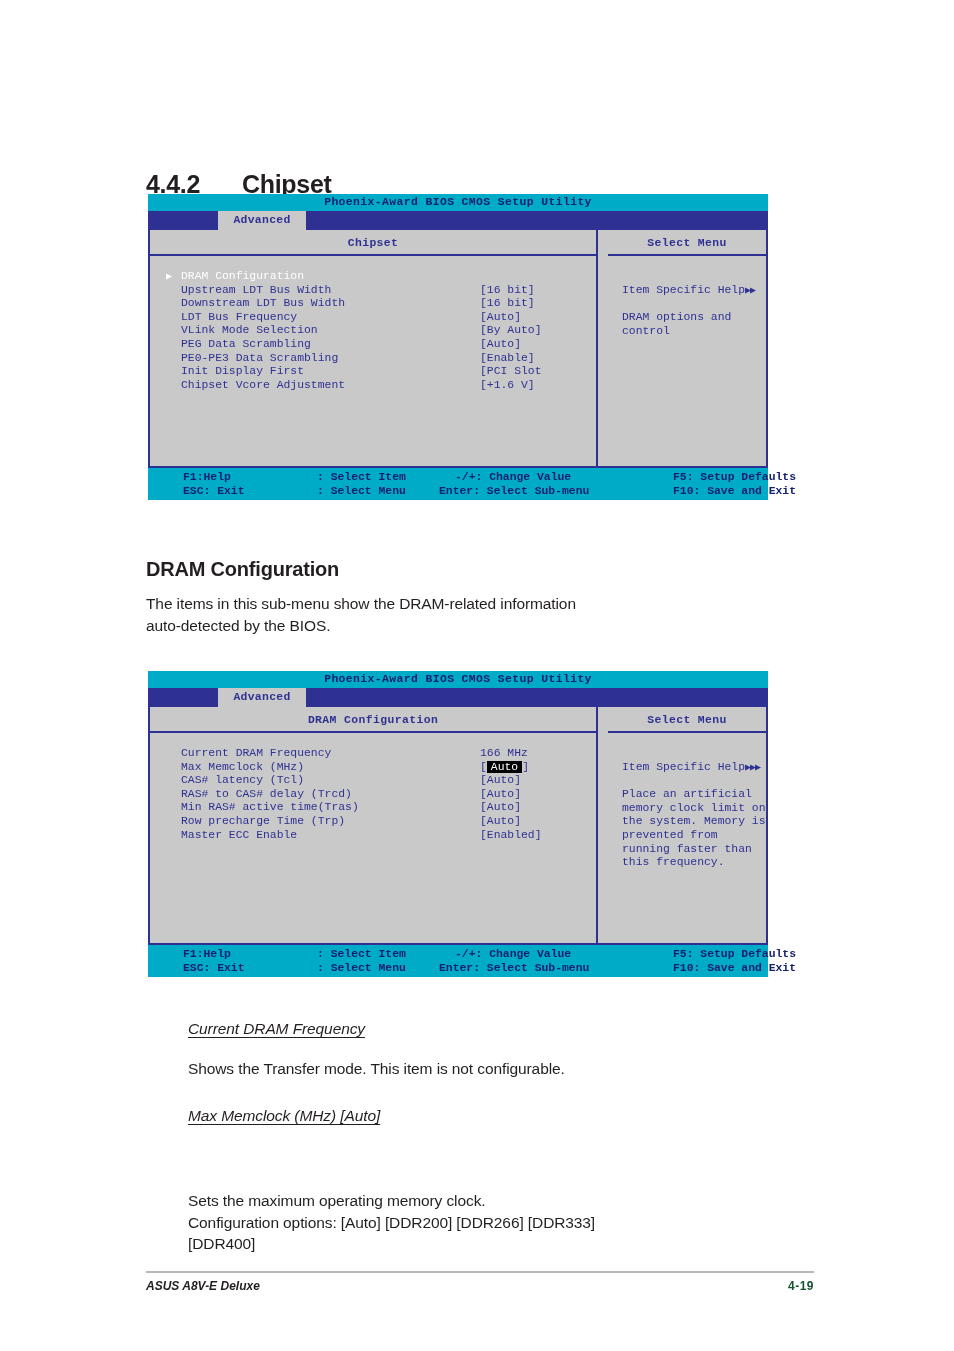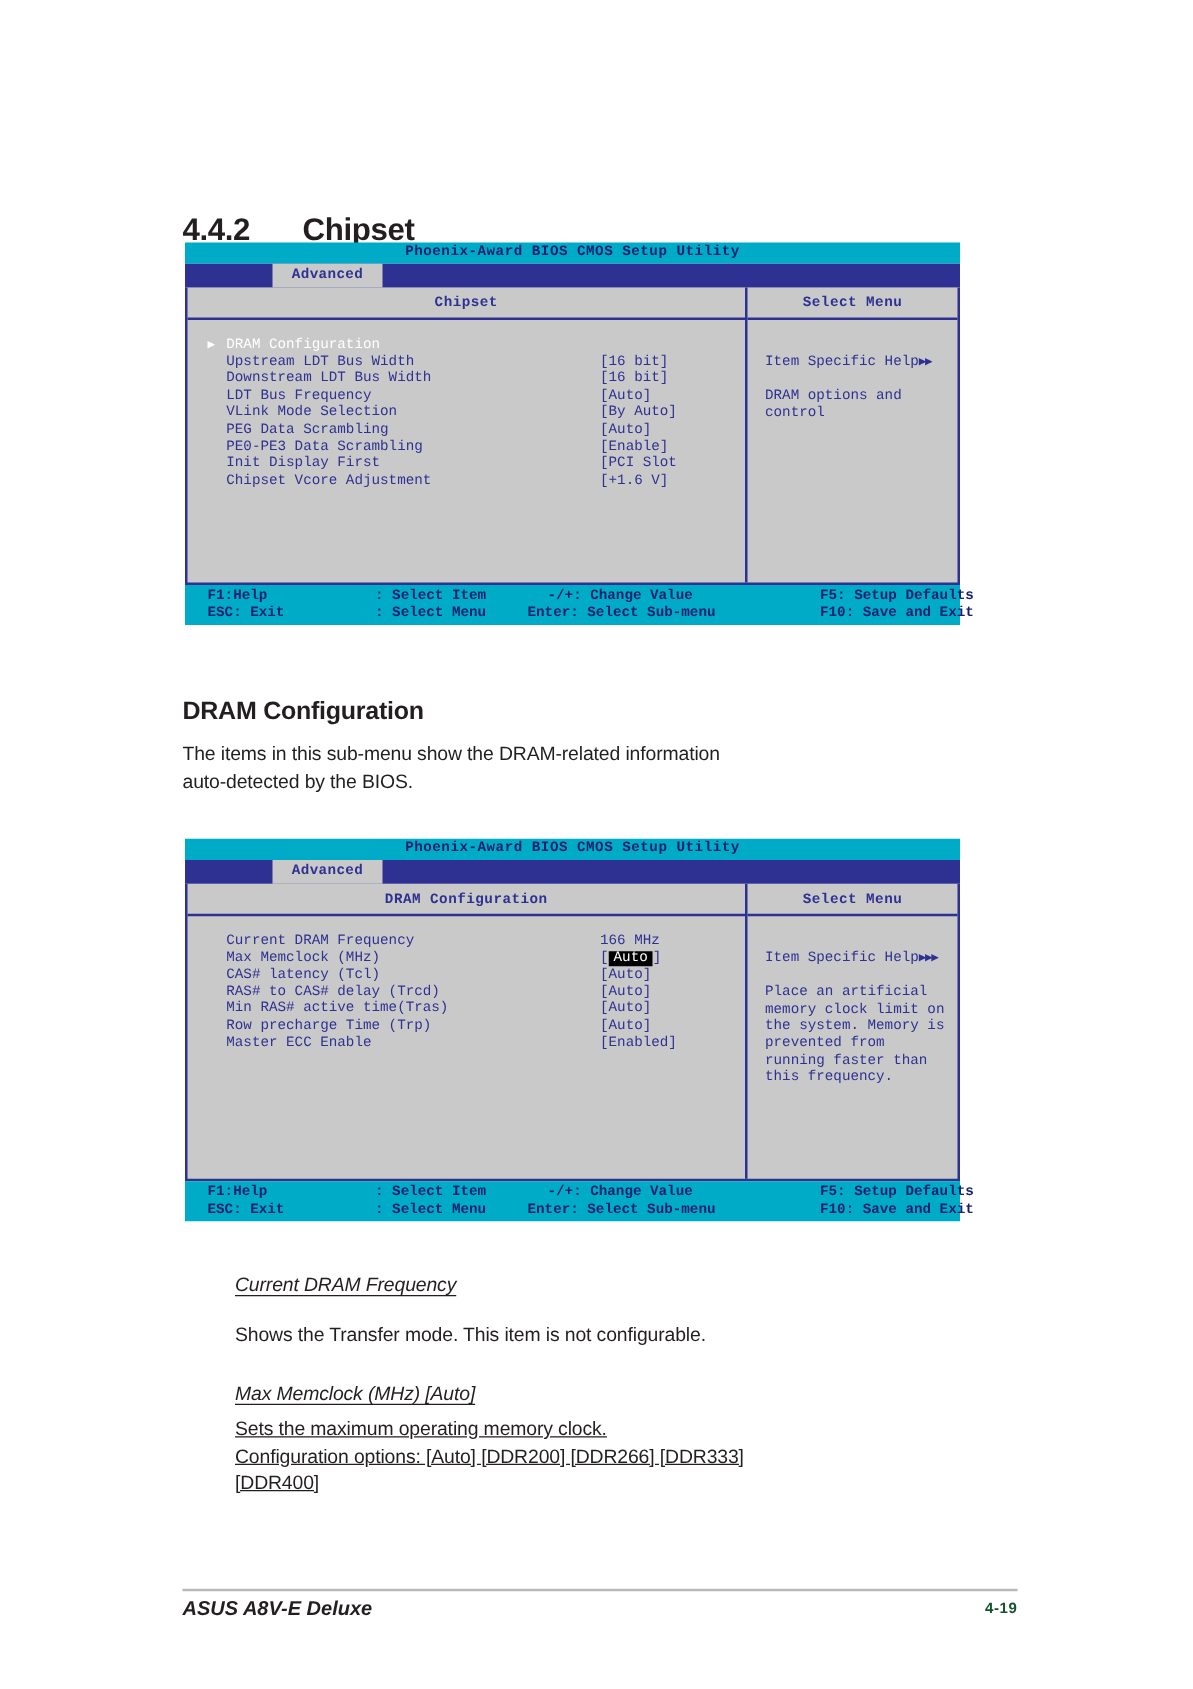--- a/index.html
+++ b/index.html
@@ -79,20 +79,21 @@
     border-top: none;
     display: flex;
   }
 
   .bios-left {
     width: 448px;
     border-right: 2px solid #2e3192;
   }
   .bios-right {
     flex: 1;
+    padding-left: 10px;
   }
 
   .panel-head {
     height: 26px;
     line-height: 26px;
     text-align: center;
     font-weight: bold;
     color: #2f3192;
     border-bottom: 2px solid #2e3192;
     letter-spacing: 0.4px;
@@ -145,20 +146,21 @@
   .bios-foot {
     background: #00abc8;
     color: #14226e;
     height: 32px;
     position: relative;
     font-weight: bold;
   }
   .bios-foot span {
     position: absolute;
     white-space: pre;
+    margin-left: 17px;
   }
 
   
   .h3 {
     position: absolute;
     font-size: 20px;
     font-weight: bold;
     color: #231f20;
     letter-spacing: -0.2px;
   }
@@ -185,21 +187,21 @@
     left: 146px;
     top: 1271px;
     width: 668px;
     height: 2px;
     background: #b8b8b8;
   }
   .foot-left {
     position: absolute;
     left: 146px;
     top: 1279px;
-    font-size: 16px;
+    font-size: 12px;
     font-weight: bold;
     font-style: italic;
     color: #231f20;
   }
   .foot-right {
     position: absolute;
     right: 140px;
     top: 1279px;
     font-size: 12px;
     font-weight: bold;
@@ -364,21 +366,21 @@
       <span style="left:274px; top:17px;">Enter: Select Sub-menu</span>
       <span style="left:508px; top:3px;">F5: Setup Defaults</span>
       <span style="left:508px; top:17px;">F10: Save and Exit</span>
     </div>
   </div>
 
   <div class="h4" style="left:188px; top:1020px;">Current DRAM Frequency</div>
   <div class="p" style="left:188px; top:1058px;">Shows the Transfer mode. This item is not configurable.</div>
 
   <div class="h4" style="left:188px; top:1107px;">Max Memclock (MHz) [Auto]</div>
-  <div class="p" style="left:188px; top:1133px;text-decoration:underline;">
+  <div class="p" style="left:188px; top:1190px;">
     <span>Sets the maximum operating memory clock.</span><br>
     <span>Configuration options: [Auto] [DDR200] [DDR266] [DDR333]</span><br>
     <span>[DDR400]</span>
   </div>
 
   <div class="foot-rule"></div>
   <div class="foot-left">ASUS A8V-E Deluxe</div>
   <div class="foot-right">4-19</div>
 
 </div>

